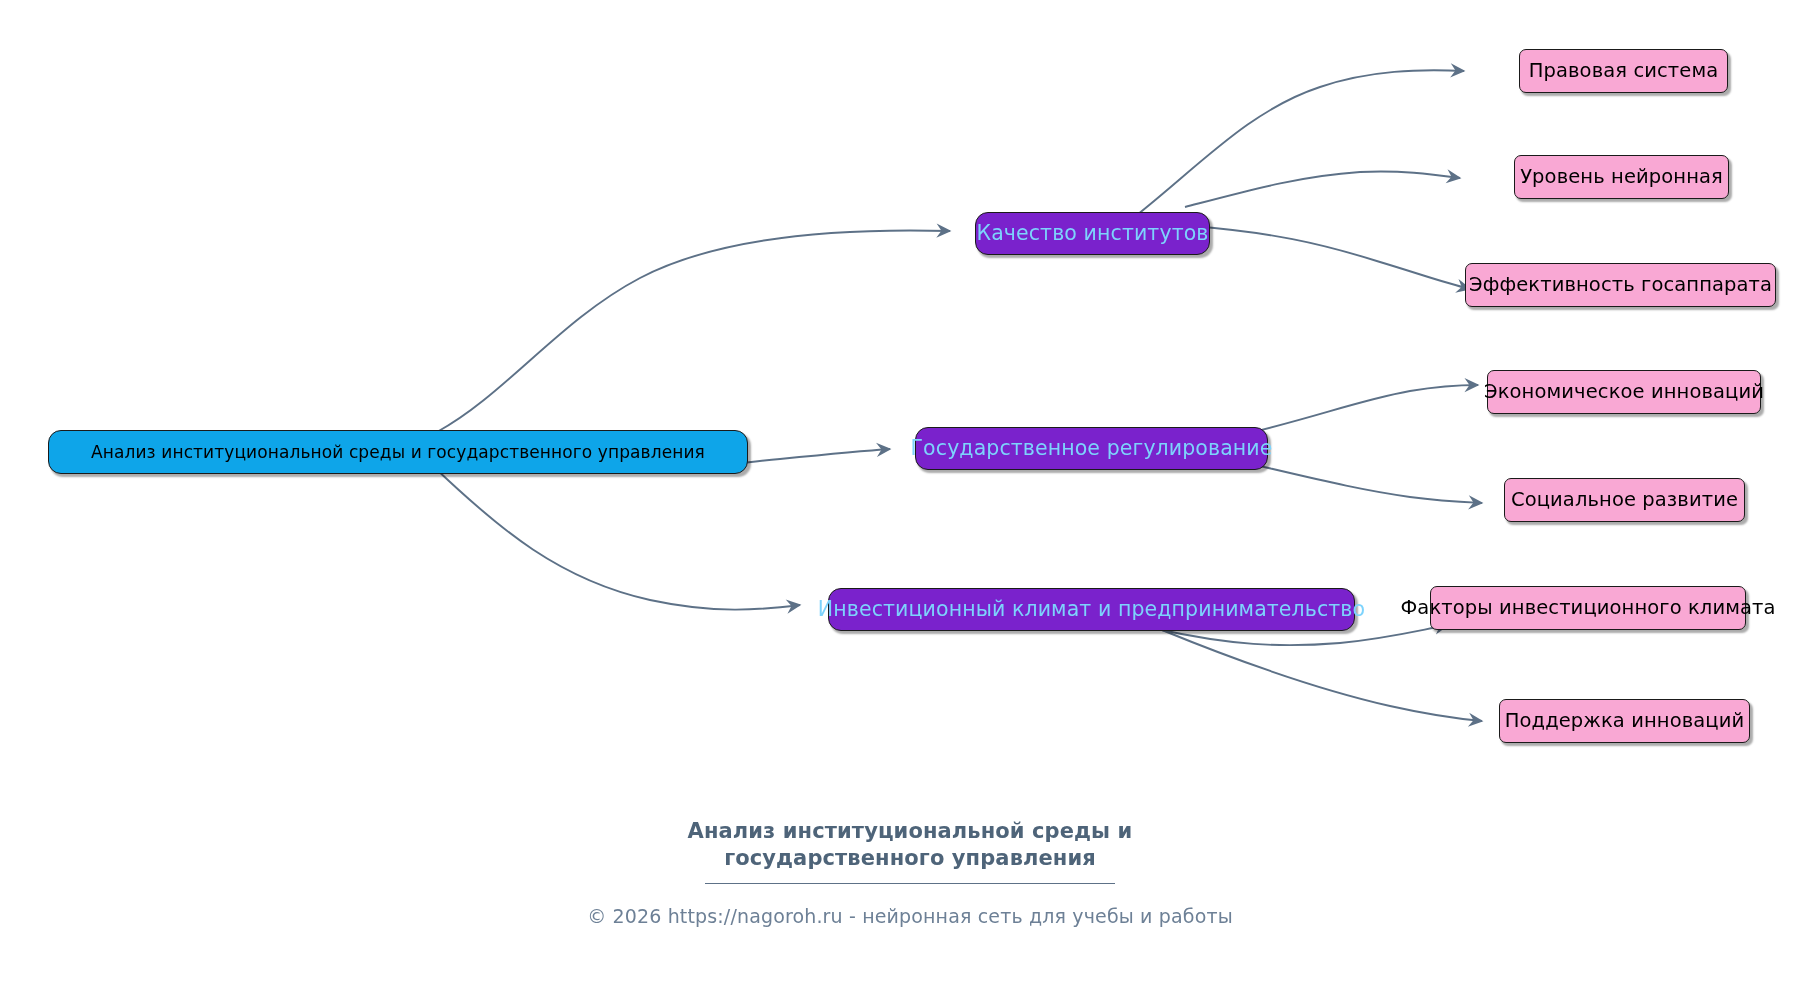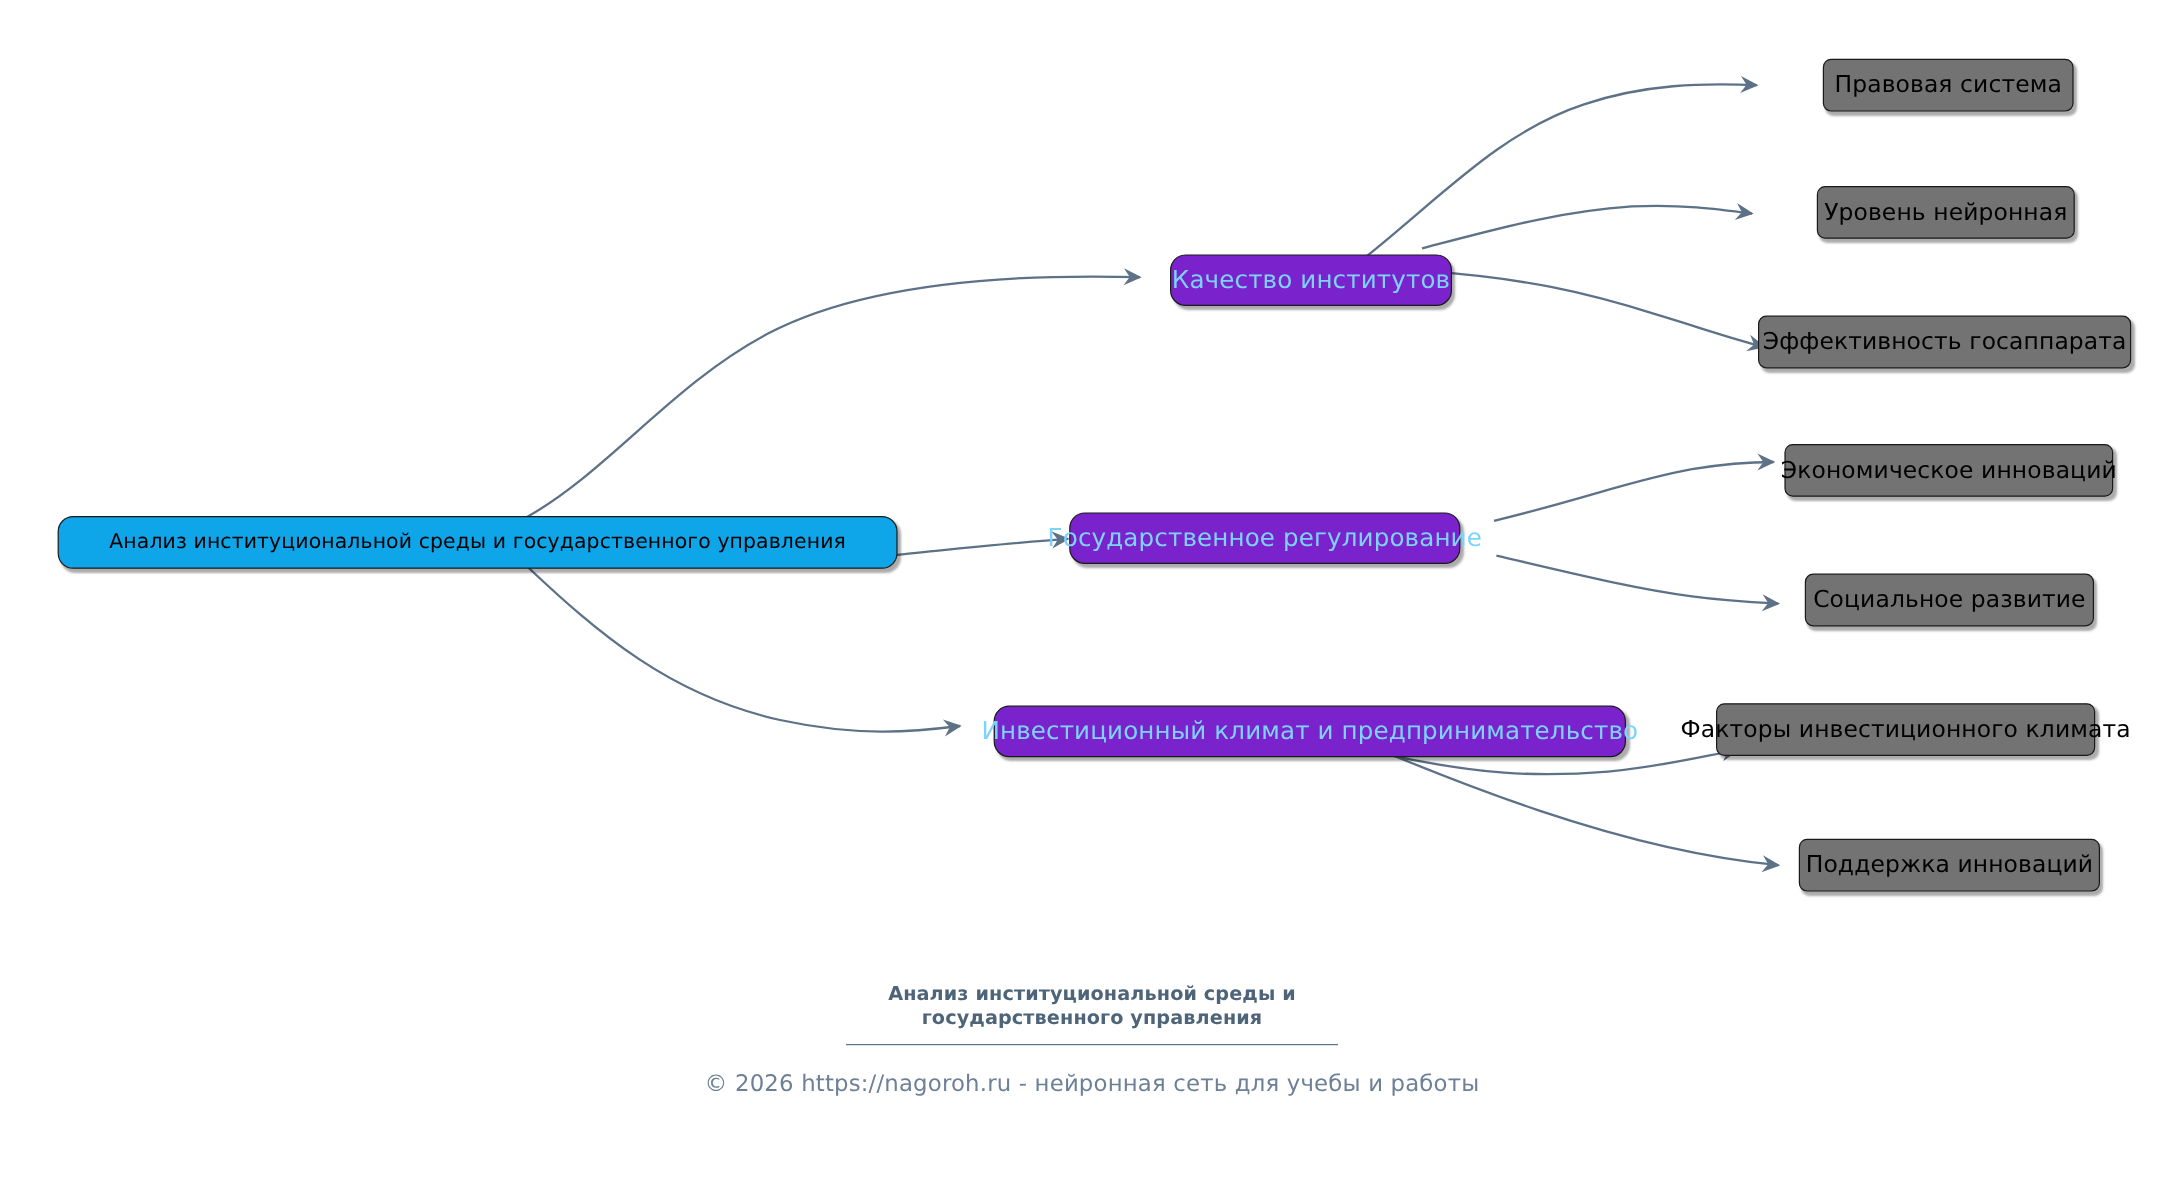--- a/index.html
+++ b/index.html
@@ -57,38 +57,38 @@
   }
 
   .node-branch {
     background: #7a22cc;
     color: #7dd3fc;
     font-size: 20.5px;
     padding: 0 16px;
   }
 
   .node-leaf {
-    background: #737373;
+    background: #f9a8d4;
     color: #000000;
     font-size: 19.5px;
     padding: 0 16px;
     border-radius: 7px;
   }
 
   .footer {
     position: absolute;
     left: 0;
     width: 1820px;
     text-align: center;
   }
 
   .footer-title {
     font-family: "DejaVu Sans", "Liberation Sans", sans-serif;
     font-weight: bold;
-    font-size: 16px;
+    font-size: 21px;
     color: #4e6479;
     line-height: 1.28;
     letter-spacing: 0.1px;
   }
 
   .footer-rule {
     width: 410px;
     height: 0;
     margin: 11px auto 0 auto;
     border-top: 1.5px solid #5d7187;
@@ -131,21 +131,21 @@
   </svg>
 
   <div class="node node-root" style="left:48px; top:430px; width:700px; height:44px;">
     <span>Анализ институциональной среды и государственного управления</span>
   </div>
 
   <div class="node node-branch" style="left:975px; top:212px; width:235px; height:43px;">
     <span>Качество институтов</span>
   </div>
 
-  <div class="node node-branch" style="left:891px; top:427px; width:326px; height:43px;">
+  <div class="node node-branch" style="left:915px; top:427px; width:353px; height:43px;">
     <span>Государственное регулирование</span>
   </div>
 
   <div class="node node-branch" style="left:828px; top:588px; width:527px; height:43px;">
     <span>Инвестиционный климат и предпринимательство</span>
   </div>
 
   <div class="node node-leaf" style="left:1519px; top:49px; width:209px; height:44px;">
     <span>Правовая система</span>
   </div>

